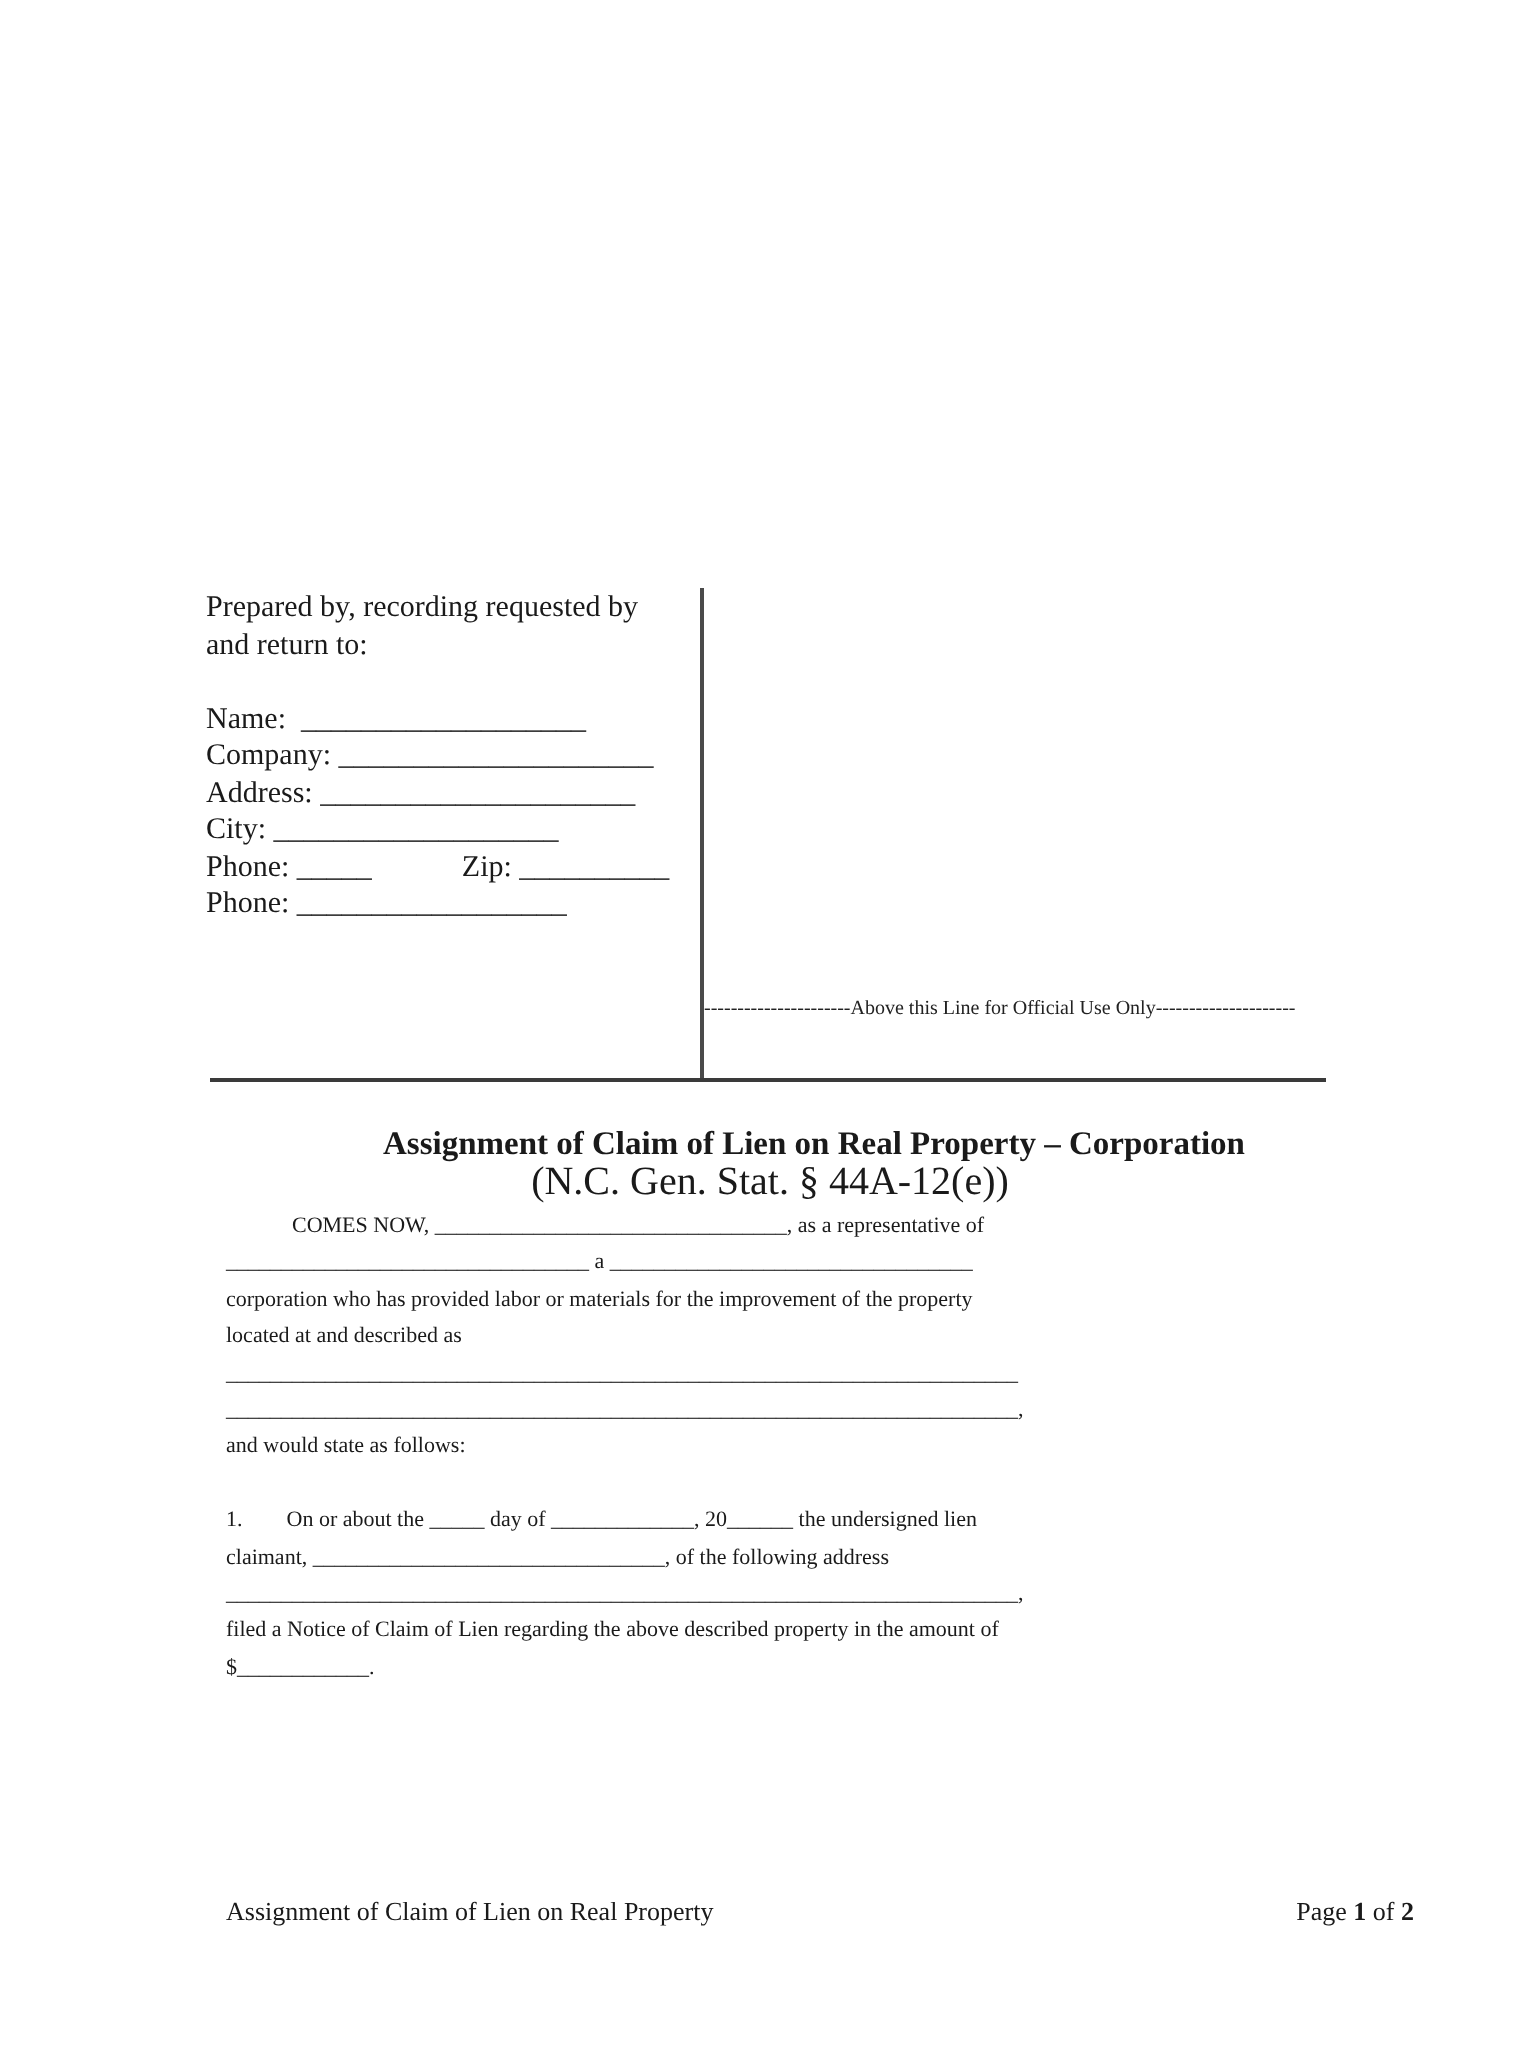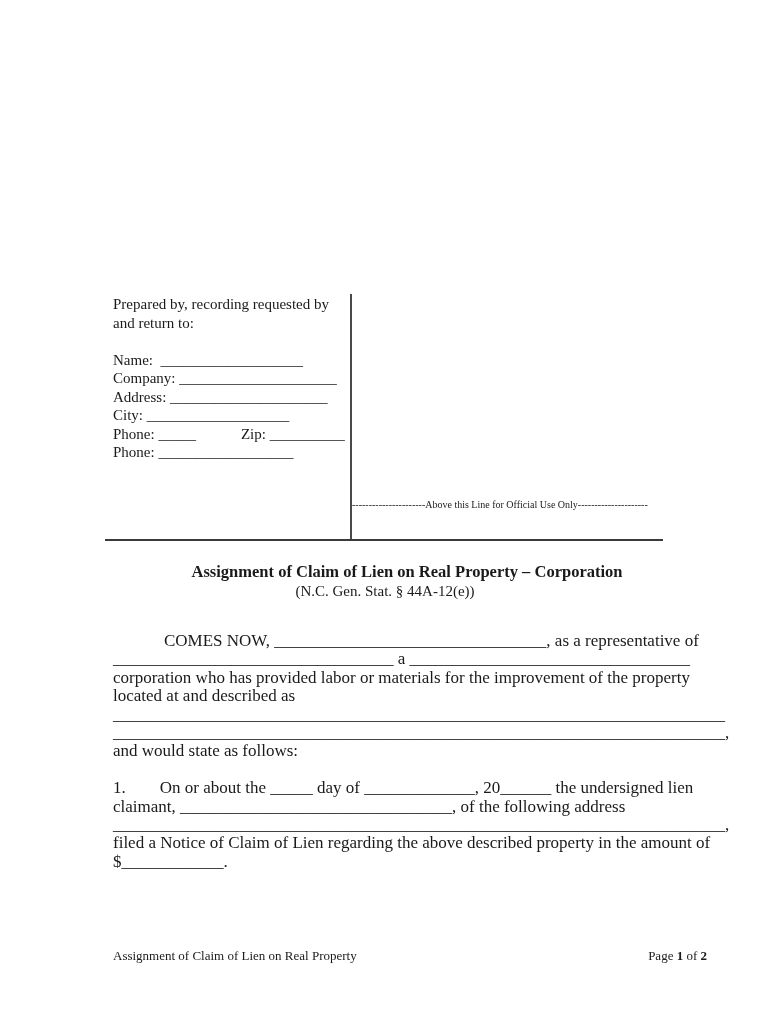--- a/index.html
+++ b/index.html
@@ -7,21 +7,21 @@
     position: relative;
     width: 770px;
     height: 1024px;
     background: #ffffff;
     font-family: "Liberation Serif", serif;
     color: #1a1a1a;
     overflow: hidden;
   }
   .prepared {
     position: absolute;
-    left: 113px;
+    left: 103px;
     top: 295px;
     font-size: 15px;
     line-height: 18.5px;
   }
   .pline { white-space: pre; min-height: 18.5px; }
   .vline {
     position: absolute;
     left: 350px;
     top: 294px;
     width: 2px;
@@ -48,27 +48,27 @@
     background: #3a3a3a;
   }
   .titleblock {
     position: absolute;
     left: 0;
     top: 561px;
     width: 770px;
     text-align: center;
   }
   .doc-title { font-size: 16.5px; font-weight: bold; line-height: 21px; padding-left: 44px; }
-  .subtitle  { font-size: 15px; line-height: 19px; }
+  .subtitle  { font-size: 20px; line-height: 19px; }
   .bodyblock {
     position: absolute;
     left: 113px;
-    top: 632px;
+    top: 604px;
     width: 548px;
-    font-size: 17px;
+    font-size: 11px;
     line-height: 18.4px;
   }
   .bline { white-space: pre; min-height: 18.4px; overflow: visible; }
   .footer {
     position: absolute;
     left: 113px;
     top: 948px;
     width: 594px;
     display: flex;
     justify-content: space-between;

